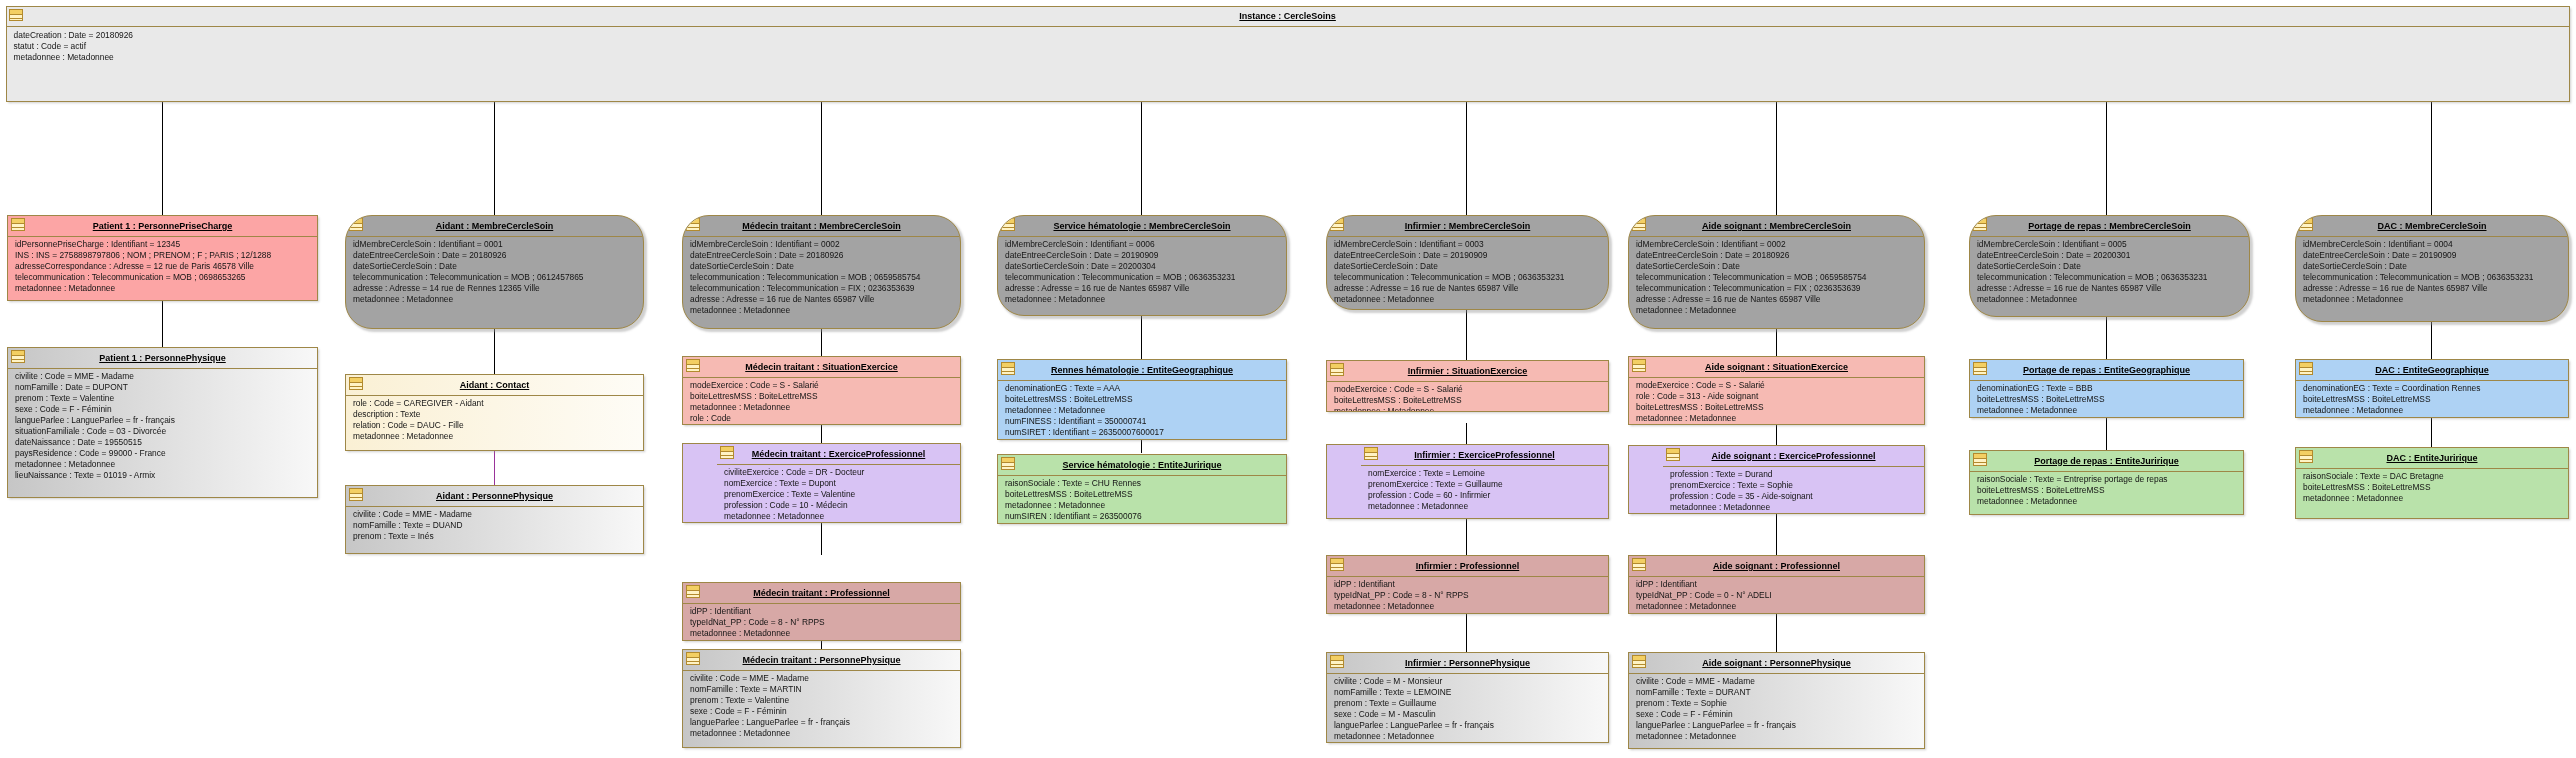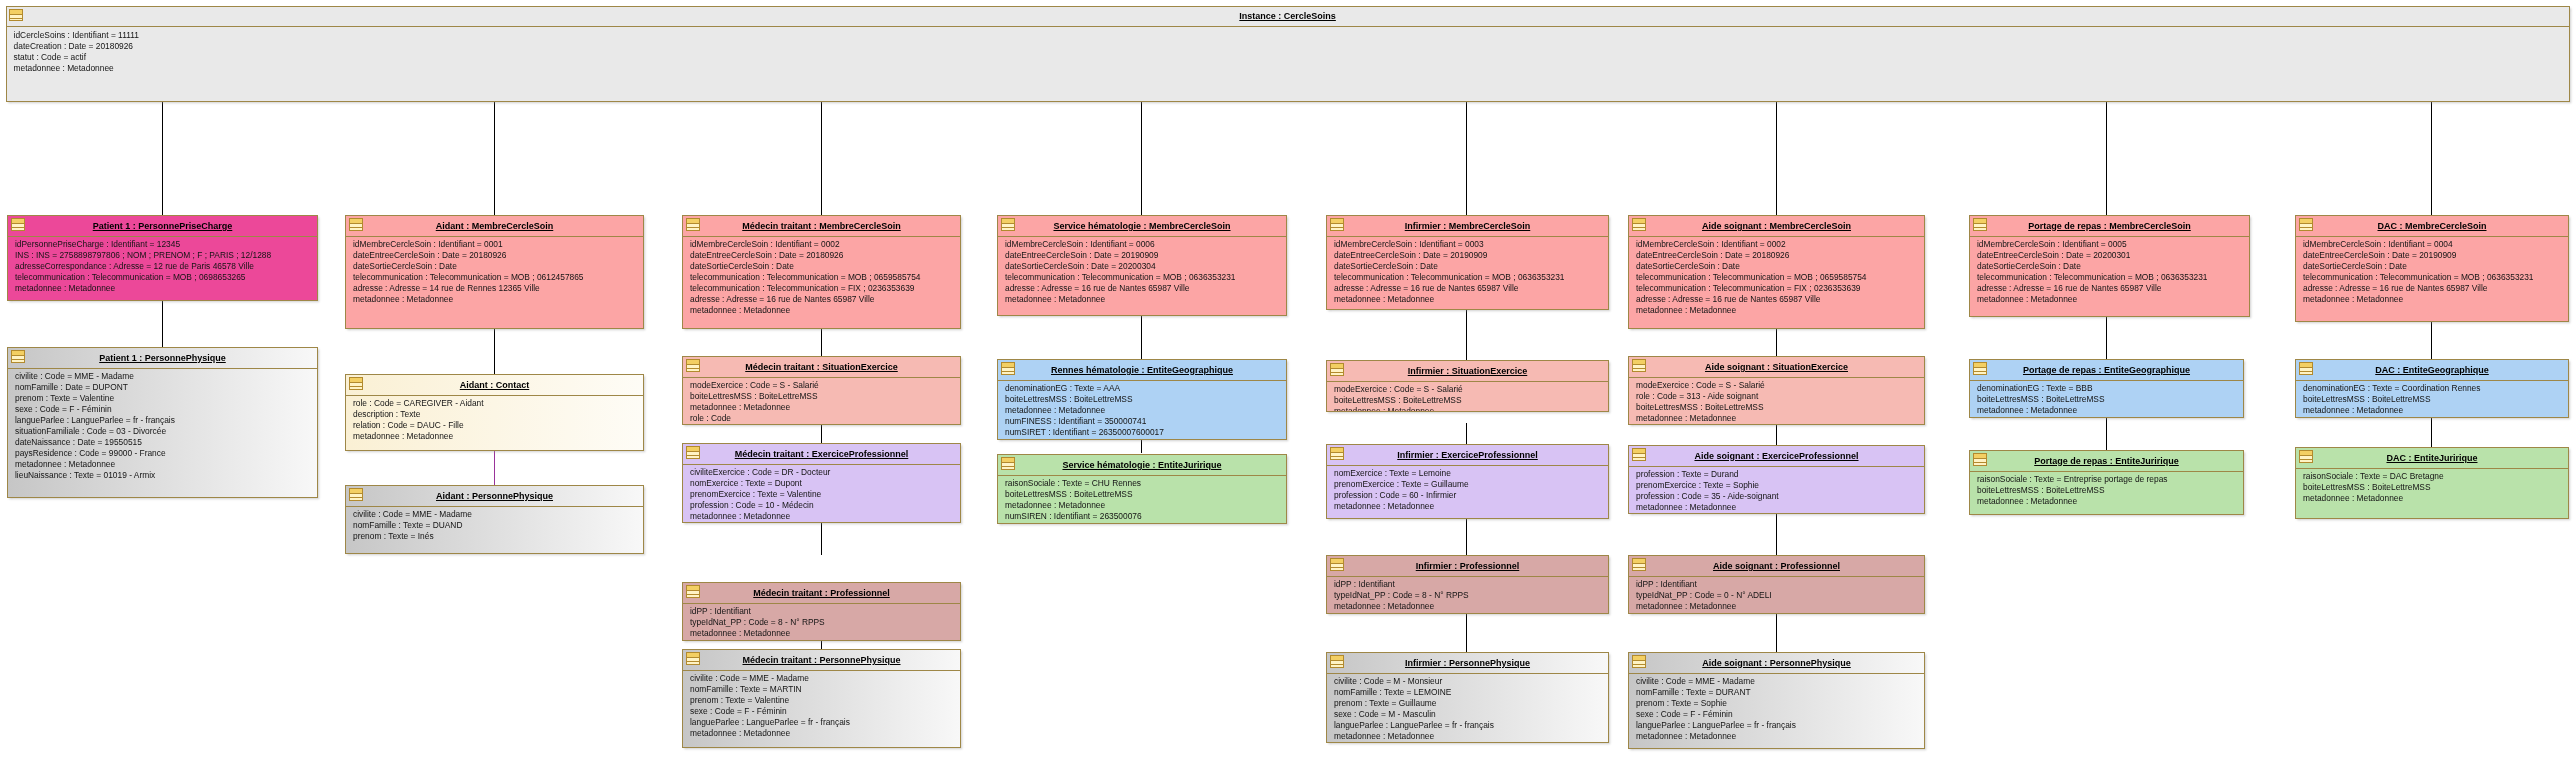--- a/index.html
+++ b/index.html
@@ -34,26 +34,26 @@
     background:#fff3c4;
     border:0.7px solid #b28a2e;
     box-sizing:border-box;
   }
   .icon::before { content:""; display:block; height:4.2px; background:#f3cf63; border-bottom:0.7px solid #b28a2e; }
   .icon::after  { content:""; display:block; height:2.8px; border-bottom:0.7px solid #b28a2e; }
   .bd { padding:2.8px 7px; font-size:8.4px; line-height:11px; color:#141414; }
   .attr { white-space:nowrap; }
 
   .gray-root  { background:#e9e9e9; }
-  .pink       { background:#fca5a5; }
-  .blue-light { background:#ec4899; }
+  .pink       { background:#a3a3a3;border-radius:27px; }
+  .blue-light { background:#fca5a5; }
   .blue       { background:#aed2f4; }
   .green      { background:#b9e2aa; }
   .salmon     { background:#f6bab3; }
-  .purple     { background:#d8c3f4; }
+  .purple     { background:#d8c3f4;padding-left:34px; }
   .rose       { background:#d7a8a6; }
   .gray       { background:linear-gradient(90deg,#c6c6c6,#f8f8f8); }
   .cream      { background:linear-gradient(90deg,#faf0d4,#fefcf6); }
 
   .conn { position:absolute; width:1.4px; background:#000; }
   .conn.violet { background:#993399; }
 </style>
 </head>
 <body>
 
@@ -87,21 +87,20 @@
 <div class="conn" style="left:2106px;top:418px;height:32px"></div>
 <div class="conn" style="left:2431px;top:322px;height:37px"></div>
 <div class="conn" style="left:2431px;top:418px;height:29.5px"></div>
 
 <div class="box gray-root" style="left:5.6px;top:5.6px;width:2564px;height:96px">
   <div class="hd">
     <span class="icon"></span>
     <span class="ttl">Instance : CercleSoins</span>
   </div>
   <div class="bd">
-      <div class="attr">idCercleSoins : Identifiant = 11111</div>
       <div class="attr">dateCreation : Date = 20180926</div>
       <div class="attr">statut : Code = actif</div>
       <div class="attr">metadonnee : Metadonnee</div>
     </div>
 </div>
 
 <div class="box blue-light" style="left:7px;top:215px;width:311px;height:86px">
   <div class="hd">
       <span class="icon"></span>
       <span class="ttl">Patient 1 : PersonnePriseCharge</span>

